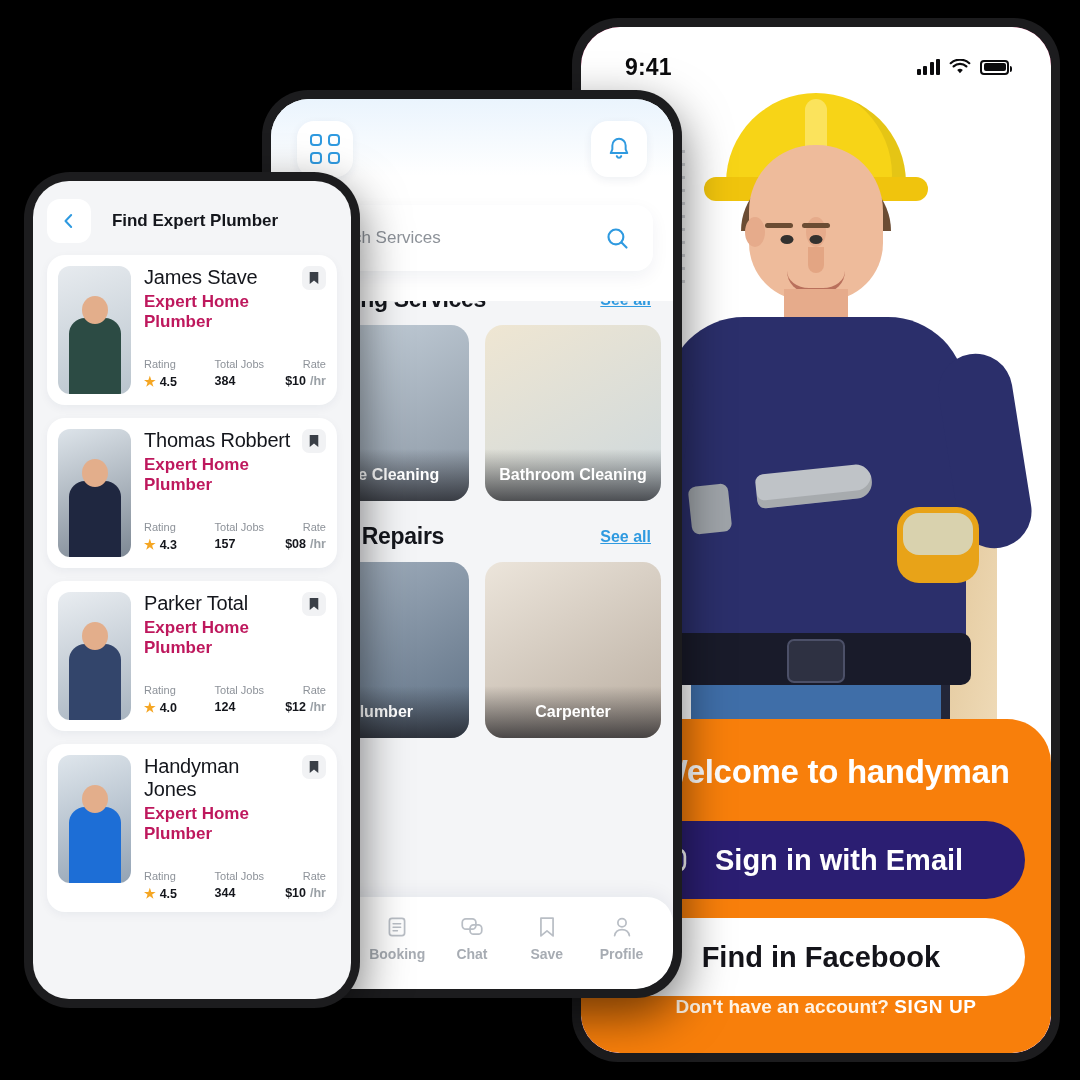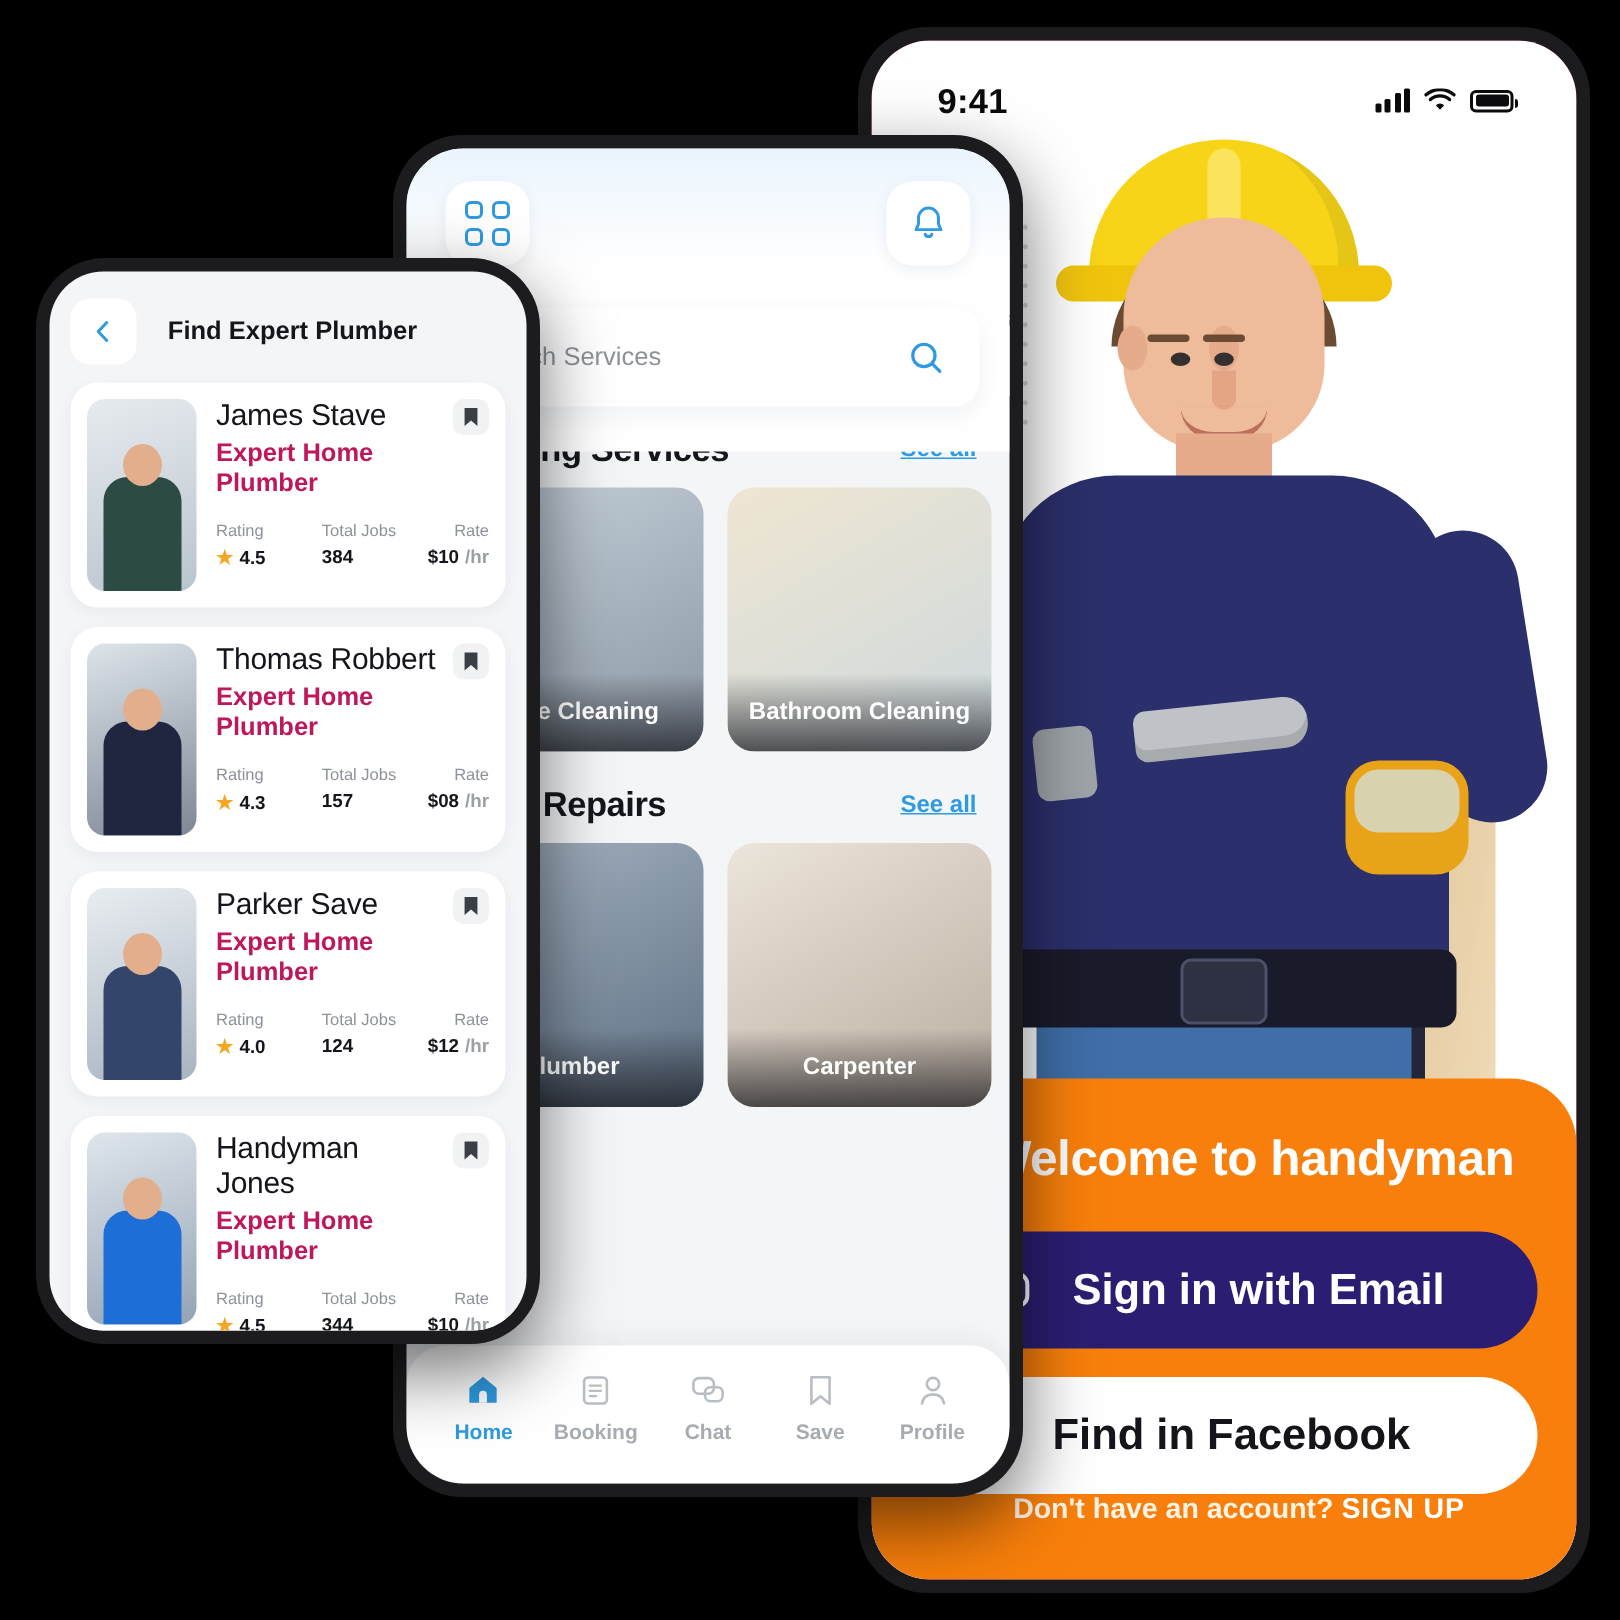--- a/index.html
+++ b/index.html
@@ -134,41 +134,41 @@
   .t-bath { background:linear-gradient(150deg,#efe6d2,#cdd8dd); }
   .t-plum { background:linear-gradient(150deg,#a9b6c4,#5d6f83); }
   .t-carp { background:linear-gradient(150deg,#ece5db,#b9ada0); }
   .tabbar { position:absolute; left:0; right:0; bottom:0; height:92px; background:#fff; border-radius:26px 26px 39px 39px;
     display:flex; align-items:center; justify-content:space-around; padding:0 14px 10px 14px; box-shadow:0 -4px 18px rgba(20,40,80,.06); }
   .tab { display:flex; flex-direction:column; align-items:center; gap:6px; width:70px; }
   .tab .tl { font-size:14px; color:#a7acb3; font-weight:600; }
   .tab.active .tl { color:#2f9ae0; font-weight:800; }
 
   
-  #phone-left { left: 24px; top: 172px; width: 336px; height: 724px; z-index: 3; }
+  #phone-left { left: 24px; top: 172px; width: 336px; height: 836px; z-index: 3; }
   #phone-left .screen { background:#f4f5f7; border-radius:36px; }
   .pl-head { display:flex; align-items:center; padding:18px 18px 12px 14px; gap:10px; }
   .back-btn { width:44px; height:44px; background:#fff; border-radius:13px; display:flex; align-items:center; justify-content:center; }
   .pl-title { flex:1; text-align:center; font-size:17px; font-weight:700; color:#14161c; padding-right:44px; }
   .pcard { margin:0 14px 13px 14px; background:#fff; border-radius:18px; padding:11px; display:flex; gap:13px; box-shadow:0 3px 10px rgba(20,40,80,.05); }
   .pphoto { width:73px; height:128px; border-radius:12px; flex:0 0 auto; overflow:hidden; position:relative; }
   .pp1{background:linear-gradient(160deg,#e7ebef,#b9c4cd);}
   .pp2{background:linear-gradient(160deg,#dde4ea,#7d8894);}
   .pp3{background:linear-gradient(160deg,#e9edf1,#a8b4c0);}
   .pp4{background:linear-gradient(160deg,#dfe6ec,#93a3b4);}
   .pp-body{position:absolute;left:50%;transform:translateX(-50%);bottom:0;width:52px;height:76px;border-radius:16px 16px 0 0;}
   .pp1 .pp-body{background:#2c4b44}.pp2 .pp-body{background:#1f2740}
   .pp3 .pp-body{background:#33456b}.pp4 .pp-body{background:#1d6ed6}
   .pp-head{position:absolute;left:50%;transform:translateX(-50%);bottom:70px;width:26px;height:28px;border-radius:50%;background:#e3ae8b;}
   .pinfo { flex:1; min-width:0; }
   .prow1 { display:flex; align-items:flex-start; justify-content:space-between; gap:6px; }
   .pname { font-size:20px; font-weight:400; color:#14161c; letter-spacing:-.2px; }
   .prole { font-size:17px; font-weight:700; color:#be185d; margin-top:3px; }
   .bmk { width:24px; height:24px; background:#f1f2f4; border-radius:7px; display:flex; align-items:center; justify-content:center; flex:0 0 auto; }
-  .pstats { display:flex; margin-top:16px; }
+  .pstats { display:flex; margin-top:26px; }
   .pstat { flex:1; }
   .pstat.right { flex:0 0 auto; text-align:right; }
   .sk { font-size:11px; color:#8d9299; }
   .sv { font-size:12.5px; font-weight:800; color:#14161c; margin-top:4px; display:flex; align-items:center; gap:4px; }
   .sv .unit { color:#9aa0a6; font-weight:600; }
   .star { color:#f5a623; font-size:13px; }
 </style>
 </head>
 <body>
 
@@ -467,21 +467,21 @@
       </div>
 
       <div class="pcard">
         <div class="pphoto pp3">
             <span class="pp-body"></span>
             <span class="pp-head"></span>
           </div>
         <div class="pinfo">
           <div class="prow1">
             <div>
-              <div class="pname">Parker Save</div>
+              <div class="pname">Parker Total</div>
               <div class="prole">Expert Home Plumber</div>
             </div>
             <div class="bmk">
               <svg width="12" height="14" viewBox="0 0 14 16">
                   <path d="M2 1h10v14l-5-4.2L2 15Z" fill="#3a3f47"></path>
                 </svg>
             </div>
           </div>
           <div class="pstats">
             <div class="pstat">

